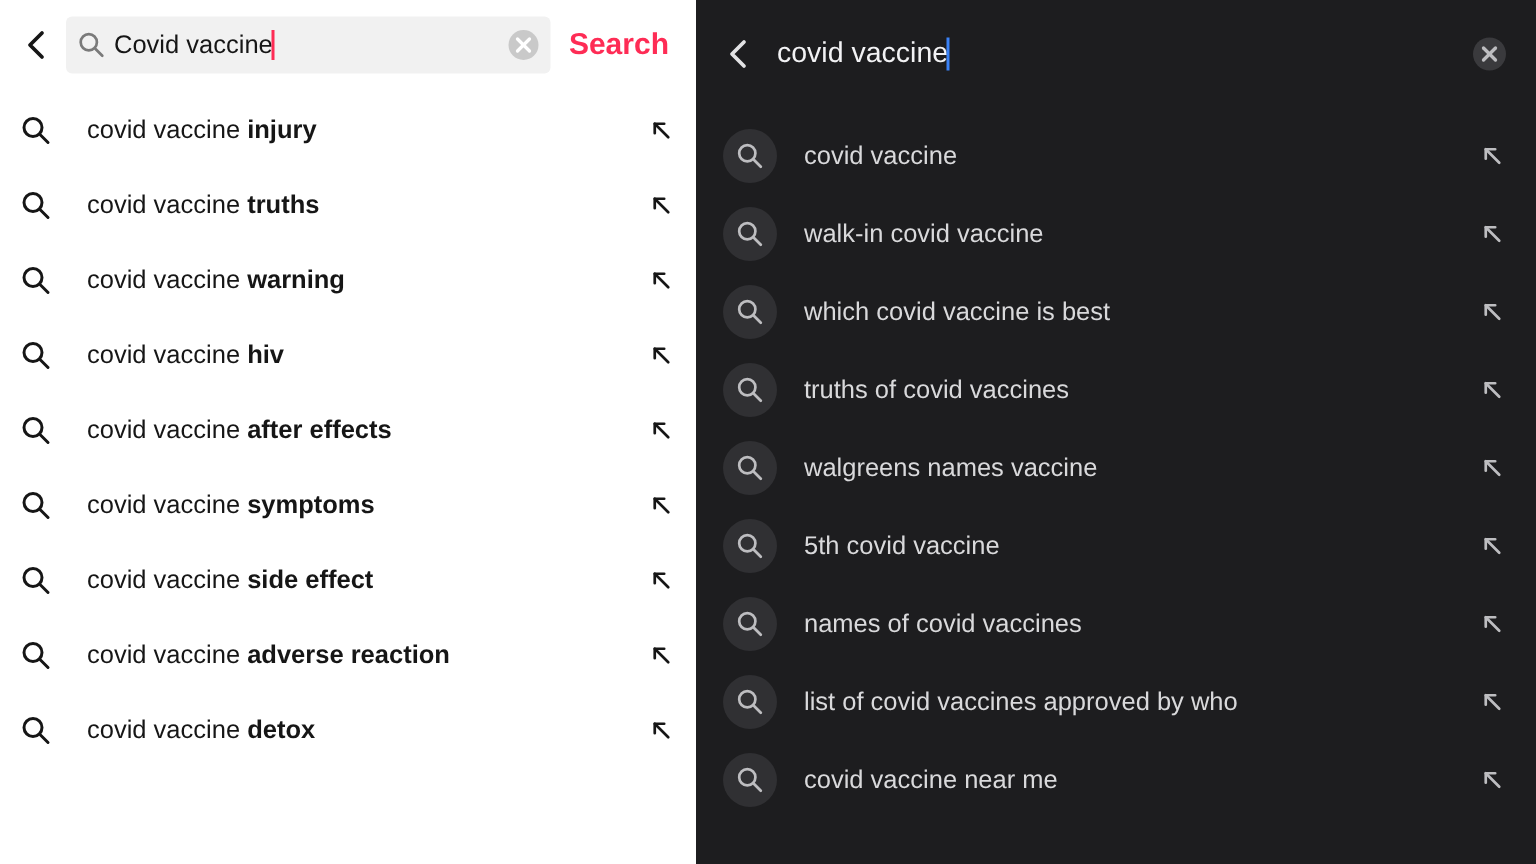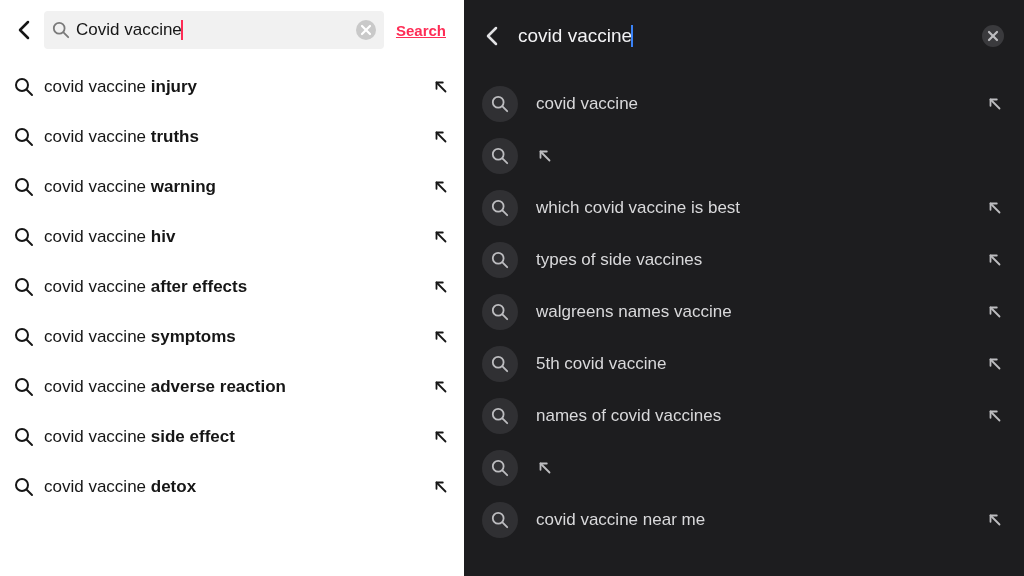--- a/index.html
+++ b/index.html
@@ -48,30 +48,29 @@
     animation: blink 1.1s step-end infinite;
   }
   .l-clear {
     width:20px; height:20px; border-radius:50%;
     background:#c9c9c9; color:#fff;
     display:flex; align-items:center; justify-content:center;
     font-size:12px;
   }
   .l-search-btn {
     color:#fe2c55;
-    font-size:15px;
+    font-size:20px;
     font-weight:600;
     padding: 0 4px;
-    text-decoration: underline;
   }
   .l-list { padding-top: 10px; }
   .l-row {
     display:flex; align-items:center;
     height: 50px;
-    gap:10px;
+    gap:24px;
   }
   .l-row .mag {
     width:20px; height:20px; color:#161616;
     display:flex; align-items:center; justify-content:center;
   }
   .l-row .txt {
     flex:1;
     font-size:17px;
     font-weight:400;
   }
@@ -265,34 +264,34 @@
             <use href="#ico-arrow-nw"></use>
           </svg>
         </span>
       </div>
       <div class="l-row">
         <span class="mag">
           <svg width="20" height="20" viewBox="0 0 20 20">
             <use href="#ico-mag"></use>
           </svg>
         </span>
+        <span class="txt"><span>covid vaccine </span><span class="bold">side effect</span></span>
+        <span class="arrow">
+          <svg width="18" height="18" viewBox="0 0 20 20">
+            <use href="#ico-arrow-nw"></use>
+          </svg>
+        </span>
+      </div>
+      <div class="l-row">
+        <span class="mag">
+          <svg width="20" height="20" viewBox="0 0 20 20">
+            <use href="#ico-mag"></use>
+          </svg>
+        </span>
         <span class="txt"><span>covid vaccine </span><span class="bold">adverse reaction</span></span>
-        <span class="arrow">
-          <svg width="18" height="18" viewBox="0 0 20 20">
-            <use href="#ico-arrow-nw"></use>
-          </svg>
-        </span>
-      </div>
-      <div class="l-row">
-        <span class="mag">
-          <svg width="20" height="20" viewBox="0 0 20 20">
-            <use href="#ico-mag"></use>
-          </svg>
-        </span>
-        <span class="txt"><span>covid vaccine </span><span class="bold">side effect</span></span>
         <span class="arrow">
           <svg width="18" height="18" viewBox="0 0 20 20">
             <use href="#ico-arrow-nw"></use>
           </svg>
         </span>
       </div>
       <div class="l-row">
         <span class="mag">
           <svg width="20" height="20" viewBox="0 0 20 20">
             <use href="#ico-mag"></use>
@@ -338,20 +337,21 @@
             <use href="#ico-arrow-nw"></use>
           </svg>
         </span>
       </div>
       <div class="r-row">
         <span class="mag-dark">
           <svg width="18" height="18" viewBox="0 0 20 20">
             <use href="#ico-mag"></use>
           </svg>
         </span>
+        <span class="txt">walk-in covid vaccine</span>
         <span class="arrow">
           <svg width="18" height="18" viewBox="0 0 20 20">
             <use href="#ico-arrow-nw"></use>
           </svg>
         </span>
       </div>
       <div class="r-row">
         <span class="mag-dark">
           <svg width="18" height="18" viewBox="0 0 20 20">
             <use href="#ico-mag"></use>
@@ -363,21 +363,21 @@
             <use href="#ico-arrow-nw"></use>
           </svg>
         </span>
       </div>
       <div class="r-row">
         <span class="mag-dark">
           <svg width="18" height="18" viewBox="0 0 20 20">
             <use href="#ico-mag"></use>
           </svg>
         </span>
-        <span class="txt">types of side vaccines</span>
+        <span class="txt">truths of covid vaccines</span>
         <span class="arrow">
           <svg width="18" height="18" viewBox="0 0 20 20">
             <use href="#ico-arrow-nw"></use>
           </svg>
         </span>
       </div>
       <div class="r-row">
         <span class="mag-dark">
           <svg width="18" height="18" viewBox="0 0 20 20">
             <use href="#ico-mag"></use>
@@ -415,20 +415,21 @@
             <use href="#ico-arrow-nw"></use>
           </svg>
         </span>
       </div>
       <div class="r-row">
         <span class="mag-dark">
           <svg width="18" height="18" viewBox="0 0 20 20">
             <use href="#ico-mag"></use>
           </svg>
         </span>
+        <span class="txt">list of covid vaccines approved by who</span>
         <span class="arrow">
           <svg width="18" height="18" viewBox="0 0 20 20">
             <use href="#ico-arrow-nw"></use>
           </svg>
         </span>
       </div>
       <div class="r-row">
         <span class="mag-dark">
           <svg width="18" height="18" viewBox="0 0 20 20">
             <use href="#ico-mag"></use>

